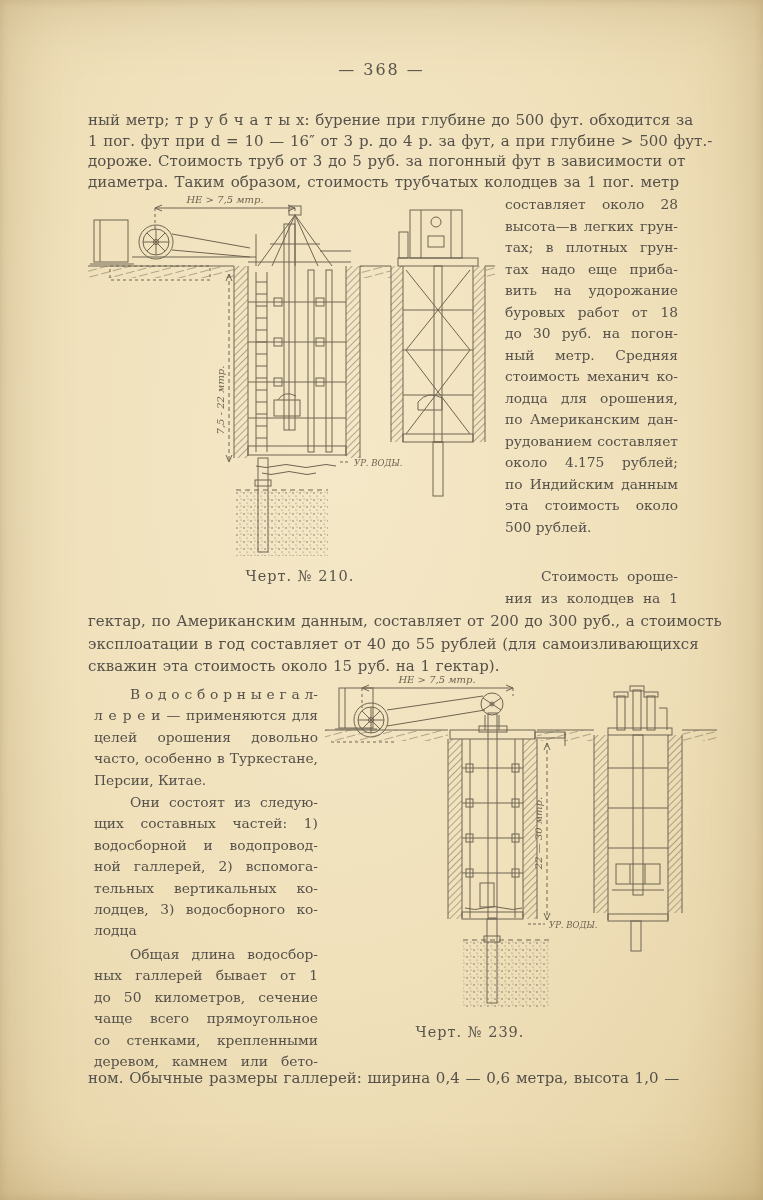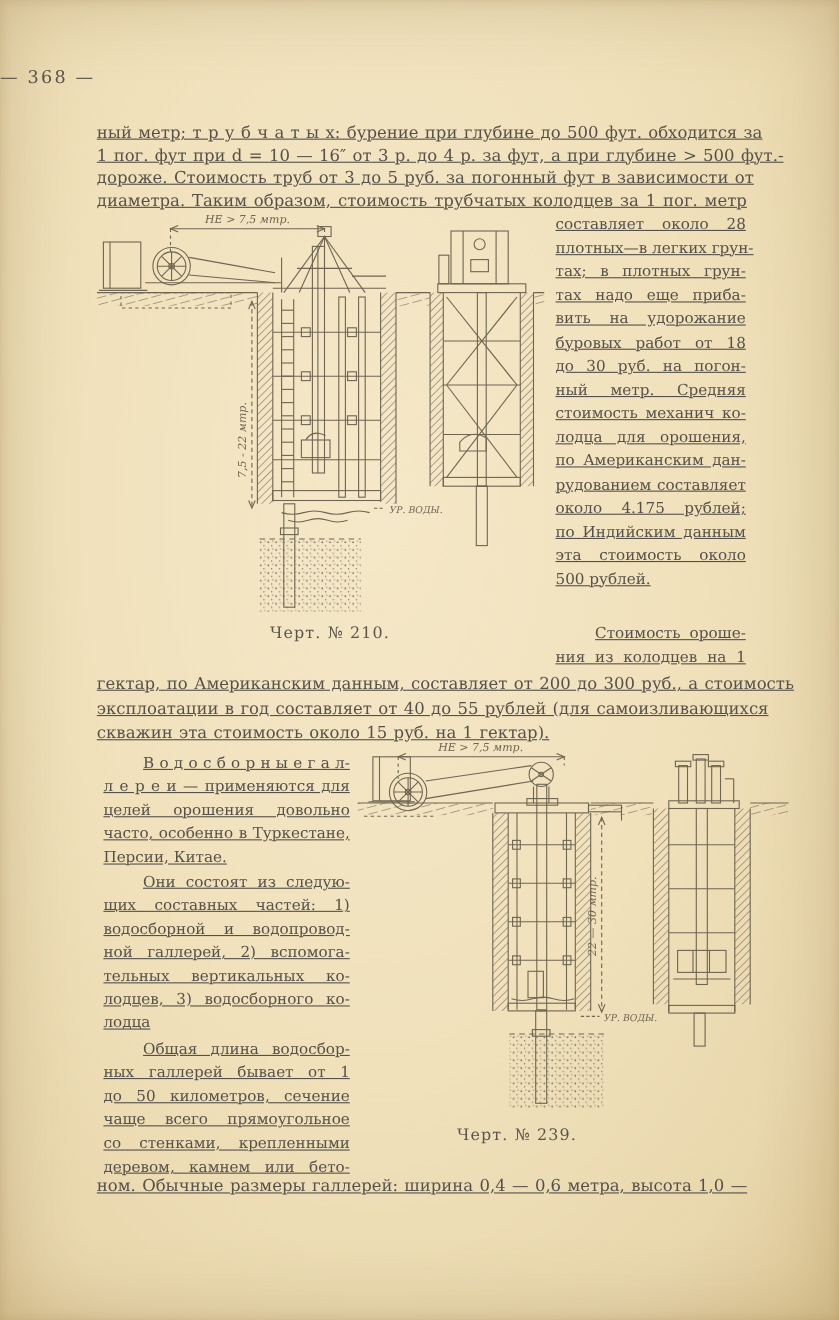--- a/index.html
+++ b/index.html
@@ -5,39 +5,39 @@
   html,body { margin:0; padding:0; background:#8a7b5e; }
   #page {
     position:relative; width:763px; height:1200px; margin:0 auto;
     background: radial-gradient(ellipse at 45% 38%, #f5e8c8 0%, #f0e1bb 50%, #e9d7ad 80%, #ddc795 100%);
     box-shadow: inset 0 0 70px rgba(140,110,60,.30), inset 0 0 10px rgba(120,90,40,.18);
     overflow:hidden;
     font-family:"DejaVu Serif", serif;
     color:#56524a;
   }
   .abs { position:absolute; }
-  .body-text { color:#55514a;text-decoration:underline; }
+  .body-text { color:#55514a; }
   .tline { text-align:justify; text-align-last:justify; white-space:nowrap; overflow:visible; }
   .last-left .tline:last-child { text-align-last:left; }
   .indent-first .tline:first-child { text-indent:36px; }
   .full  { font-size:15px;  line-height:20.6px; width:591px; word-spacing:1px; }
   .colr  { font-size:13.8px; line-height:21.5px; width:173px; }
   .coll  { font-size:13.8px; line-height:21.4px; width:224px; }
   .pgnum { font-size:16px; letter-spacing:2px; color:#5a554b; }
   .caption { font-size:14.5px; color:#5a554b; letter-spacing:1px; text-align:center; }
   svg { display:block; }
   svg line, svg path, svg rect.ln, svg circle.ln, svg polyline, svg polygon.ln { stroke:#6e6552; fill:none; stroke-width:1; }
   svg text { font-family:"DejaVu Serif", serif; font-style:italic; fill:#6e6552; }
 </style>
 </head>
 <body>
 
 <div id="page">
 
-  <div class="abs pgnum" style="top:60px; left:0; width:763px; ">— 368 —</div>
+  <div class="abs pgnum" style="top:60px; left:0; width:763px; text-align:center;">— 368 —</div>
 
   <div class="abs body-text full" style="left:88px; top:110px;">
       <div class="tline">ный метр; т р у б ч а т ы х:  бурение при глубине до 500 фут. обходится за</div>
       <div class="tline">1 пог. фут при d = 10 — 16″ от 3 р. до 4 р. за фут, а при глубине &gt; 500 фут.-</div>
       <div class="tline">дороже. Стоимость труб от 3 до 5 руб. за погонный фут в зависимости от</div>
       <div class="tline">диаметра. Таким образом, стоимость трубчатых колодцев за 1 пог. метр</div>
     </div>
 
   <div class="abs" style="left:88px; top:190px;">
     <svg width="407" height="378" viewBox="0 0 407 378">
@@ -193,21 +193,21 @@
         <rect class="ln" x="315" y="244" width="70" height="8"></rect>
         <rect class="ln" x="345" y="252" width="10" height="54"></rect>
       </g>
     </svg>
   </div>
 
   <div class="abs caption" style="left:200px; top:568px; width:200px;">Черт. № 210.</div>
 
   <div class="abs body-text colr last-left" style="left:505px; top:194px;">
       <div class="tline">составляет около 28</div>
-      <div class="tline">плотных—в легких грун-</div>
+      <div class="tline">высота—в легких грун-</div>
       <div class="tline">тах; в плотных грун-</div>
       <div class="tline">тах надо еще приба-</div>
       <div class="tline">вить на удорожание</div>
       <div class="tline">буровых работ от 18</div>
       <div class="tline">до 30 руб. на погон-</div>
       <div class="tline">ный метр. Средняя</div>
       <div class="tline">стоимость механич ко-</div>
       <div class="tline">лодца для орошения,</div>
       <div class="tline">по Американским дан-</div>
       <div class="tline">рудованием составляет</div>

